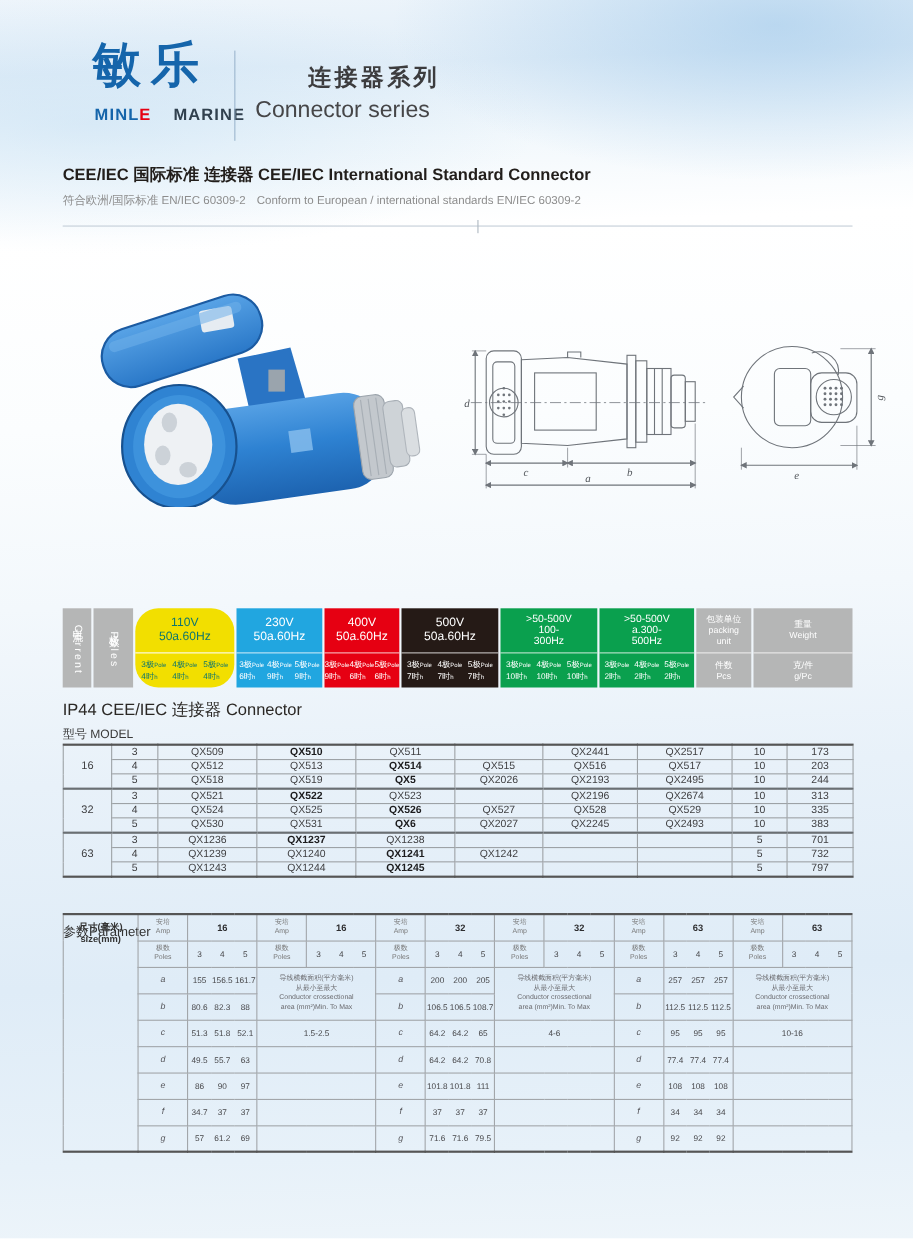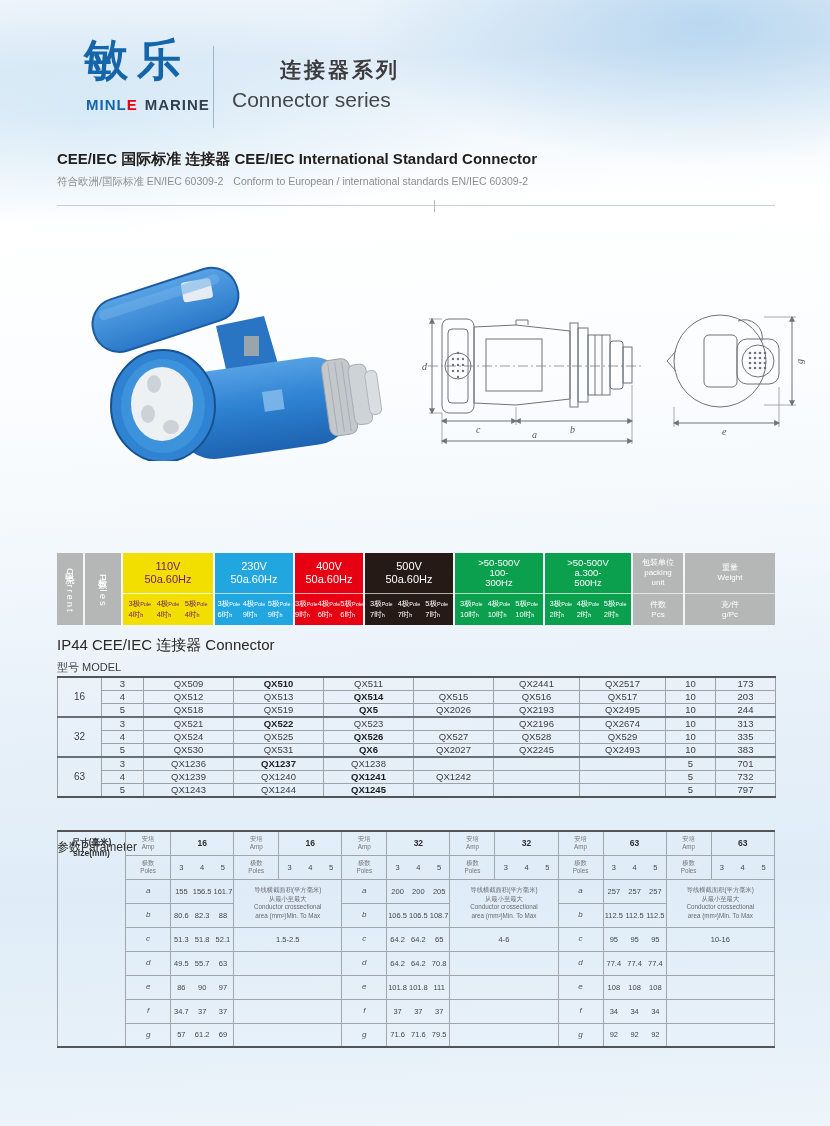--- a/index.html
+++ b/index.html
@@ -7,21 +7,21 @@
     font-family:"Liberation Sans",sans-serif;
     background:
       radial-gradient(ellipse 60% 18% at 85% 2%, rgba(150,195,232,.55), transparent 70%),
       radial-gradient(ellipse 70% 15% at 10% 10%, rgba(190,220,242,.45), transparent 70%),
       linear-gradient(178deg,#eef5fb 0%,#e2eef8 6%,#f2f8fc 12%,#ffffff 19%,#fbfdfe 34%,#f3f8fc 48%,#e8f1f9 62%,#dfecf7 78%,#e7f1f9 92%,#eef5fa 100%);}
   .abs{position:absolute;}
   
   .logo-cn{left:84px;top:38px;font-size:44px;font-weight:bold;color:#1565ab;letter-spacing:9px;line-height:1;}
   .logo-en{left:86px;top:96px;font-size:15px;font-weight:bold;letter-spacing:1px;color:#1565ab;}
   .logo-en .red{color:#e60012;}
-  .logo-en .marine{color:#31414f;margin-left:7px;font-weight:bold;}
+  .logo-en .marine{color:#31414f;margin-left:20px;font-weight:bold;}
   .hdr-divider{left:213px;top:46px;width:1px;height:82px;background:#9cb6ce;}
   .series-cn{left:232px;top:56px;font-size:21px;font-weight:bold;color:#3c3c3e;letter-spacing:3px;margin-left:48px;}
   .series-en{left:232px;top:88px;font-size:21px;color:#464648;}
   
   .sec-title{left:57px;top:150px;font-size:15px;font-weight:bold;color:#221e1b;}
   .sec-sub{left:57px;top:175px;font-size:10.5px;color:#8d8d8d;}
   .sec-sub .en{margin-left:10px;}
   .title-rule{left:57px;top:205px;width:718px;border-top:1px solid #c3ced8;}
   .title-tick{left:434px;top:200px;width:1px;height:12px;background:#aeb8c1;}
   
@@ -205,21 +205,21 @@
     </svg>
   </div>
 
   <div class="abs specbar">
     <div class="vcol" style="width:26px">
       <div class="vtext"><span>电流</span><span>Current</span></div>
     </div>
     <div class="vcol" style="width:36px">
       <div class="vtext"><span>极数</span><span>Poles</span></div>
     </div>
-    <div id="volt-cols" style="display:contents"><div class="sb-col" style="width: 90px; background: rgb(242, 223, 0); color: #701a75;">
+    <div id="volt-cols" style="display:contents"><div class="sb-col" style="width: 90px; background: rgb(242, 223, 0); color: #0f766e; border-radius: 21px;">
           <div class="sb-top">
             <div class="sb-vline">110V</div>
             <div class="sb-vline">50a.60Hz</div>
           </div>
           <div class="sb-bot" style="border-top-color: rgba(255, 255, 255, 0.85);">
             <div class="sb-pole">
               <div>3极<span class="tiny">Pole</span></div>
               <div>4时<span class="tiny">h</span></div>
             </div>
             <div class="sb-pole">

